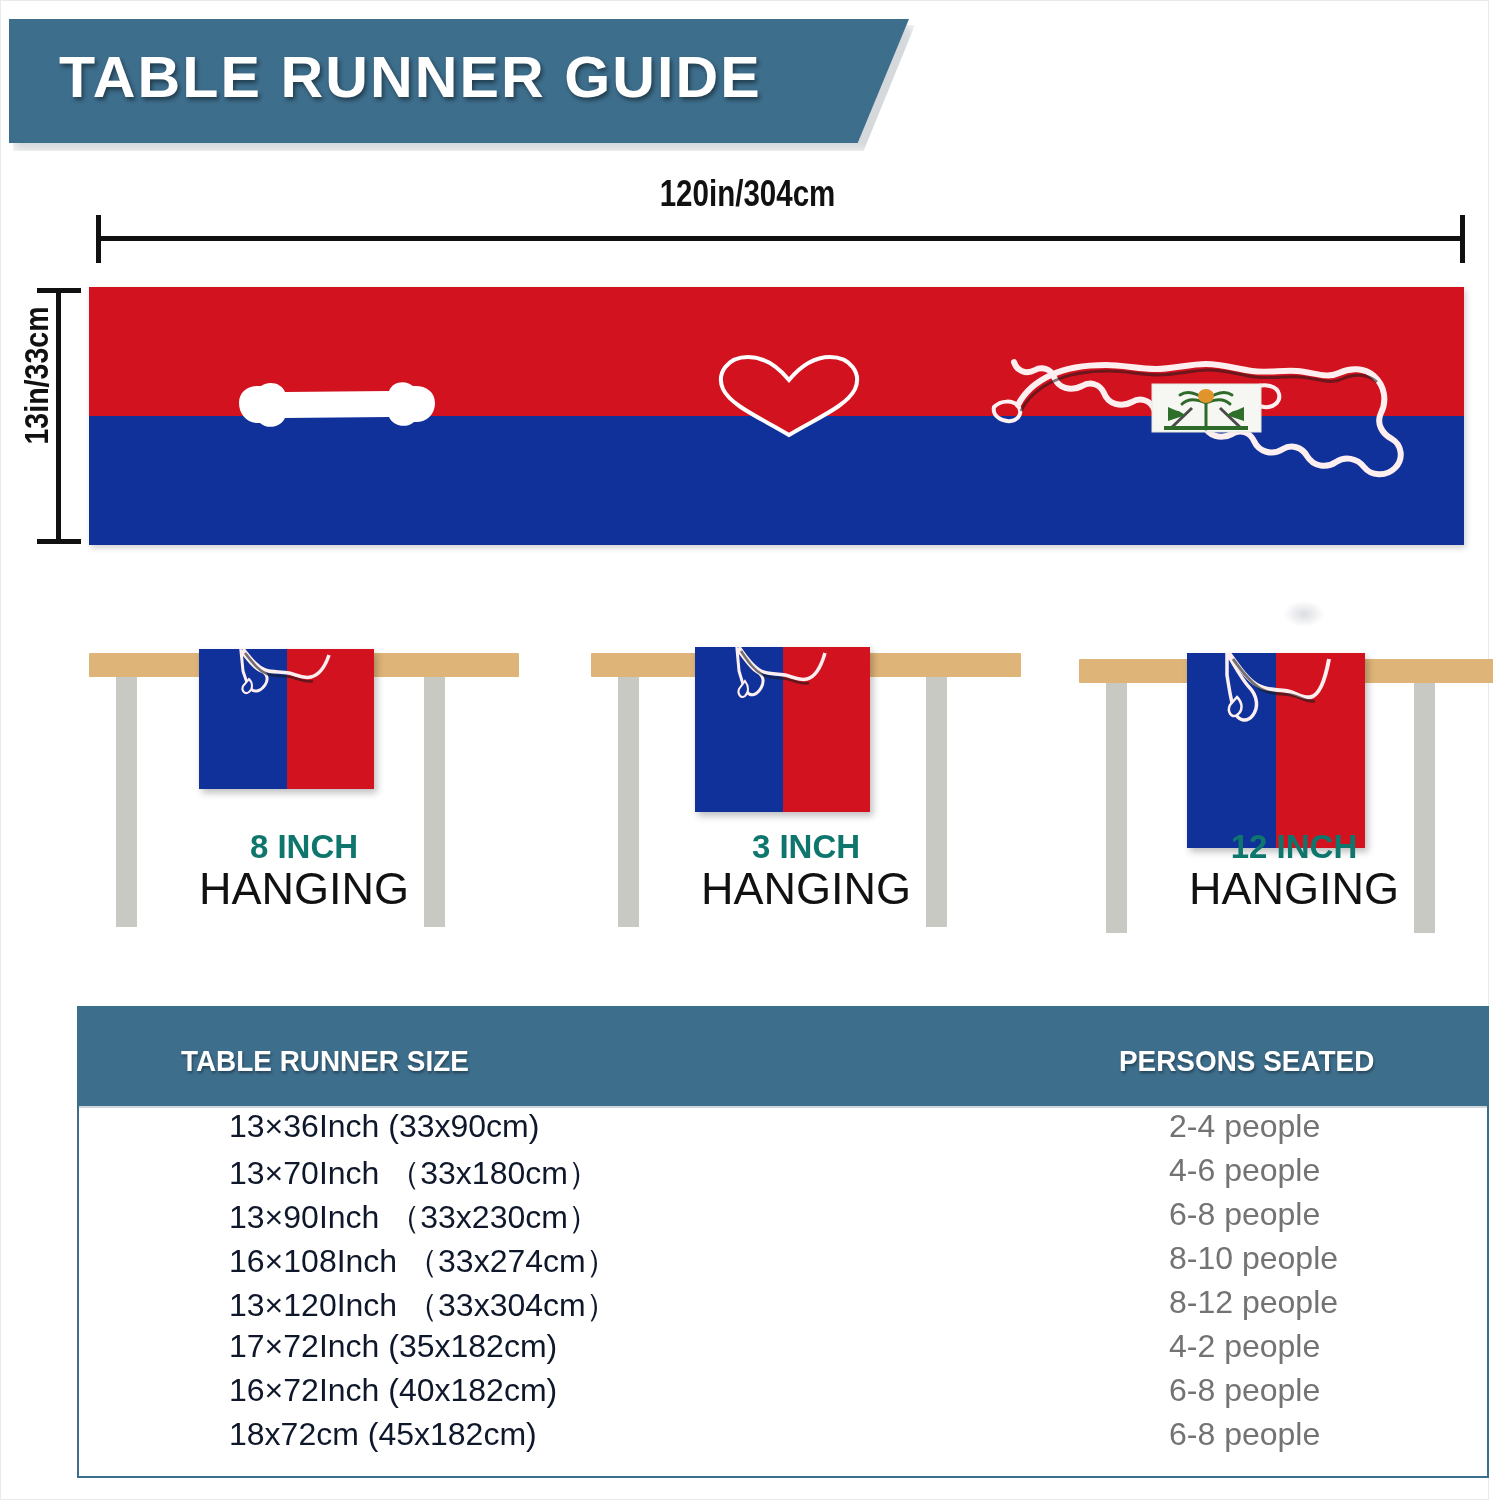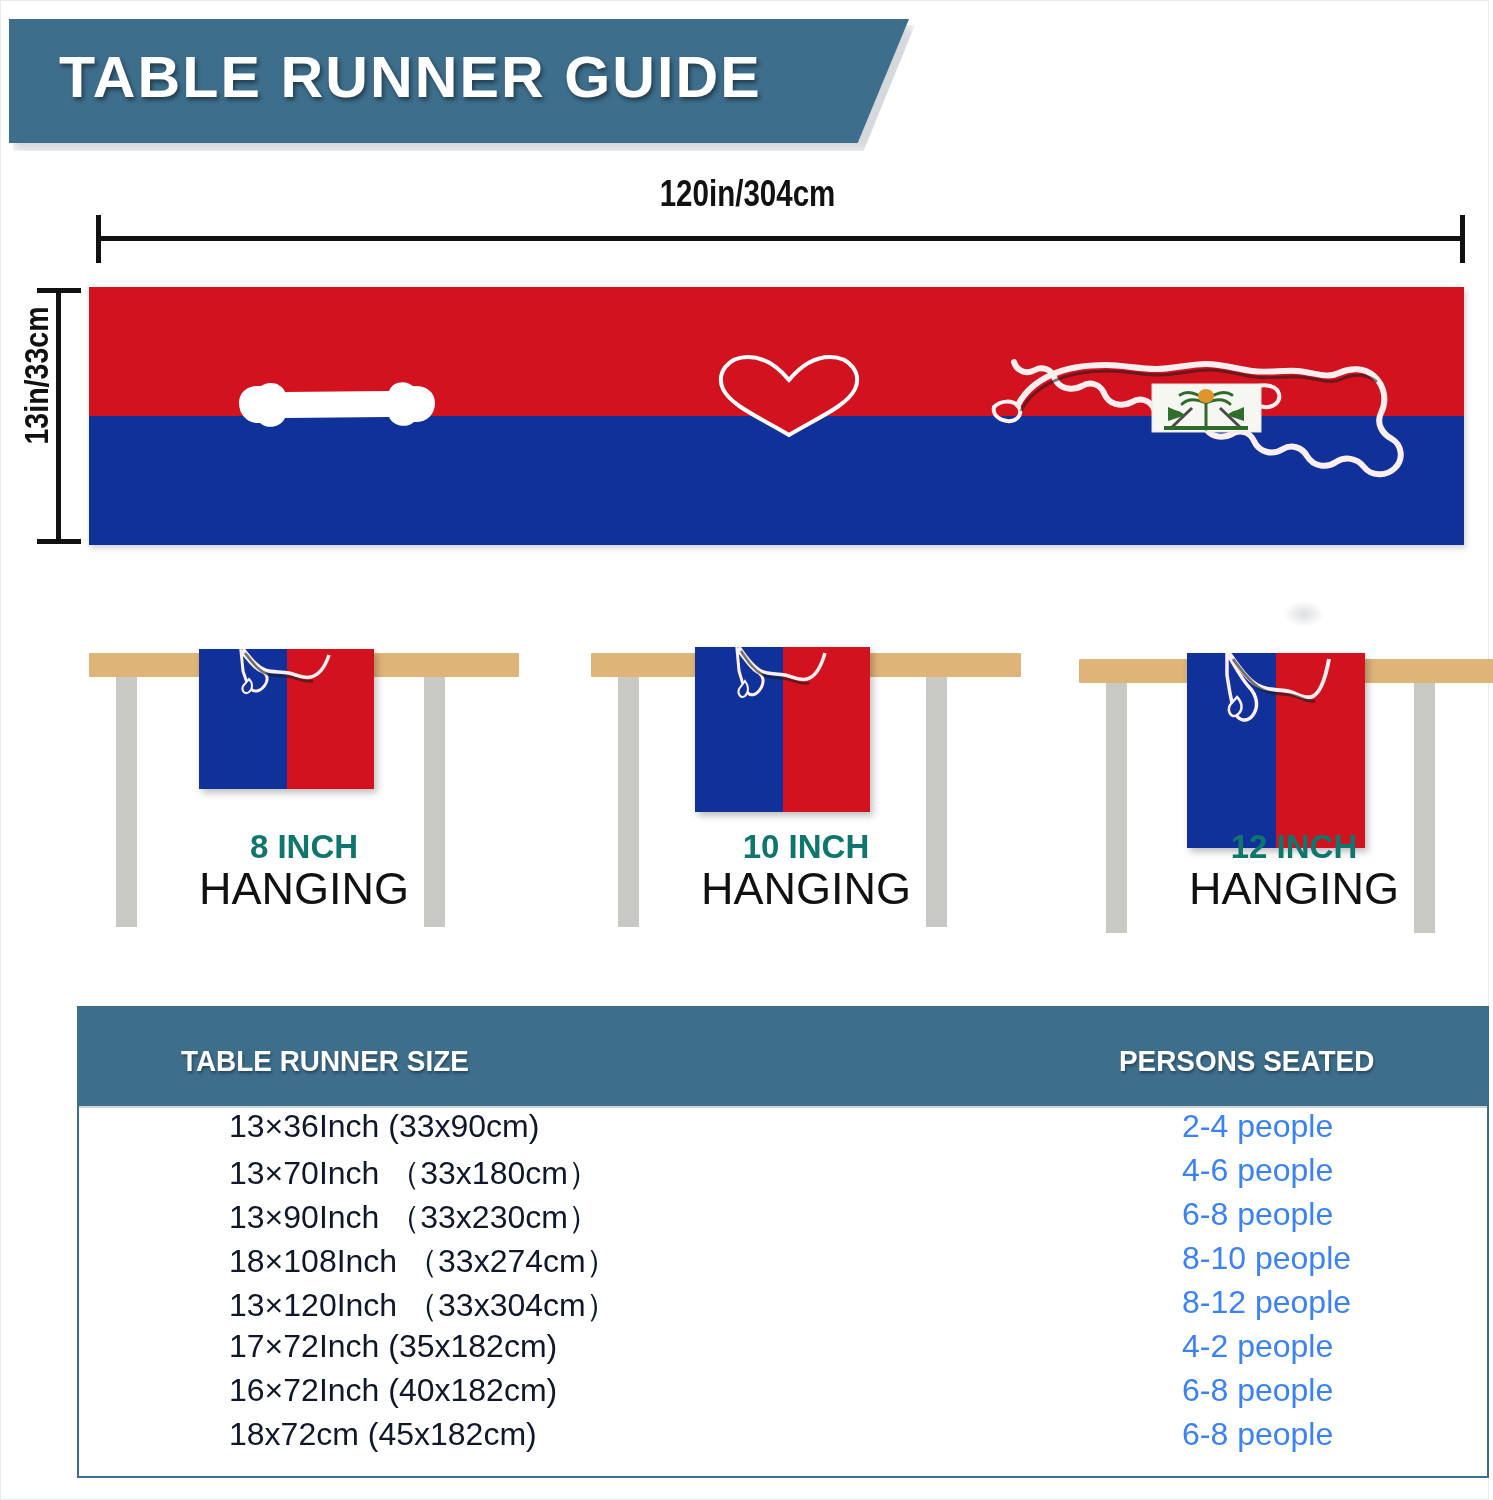--- a/index.html
+++ b/index.html
@@ -279,24 +279,23 @@
     font-size: 32px;
     color: #0f172a;
     white-space: nowrap;
     font-family: "Liberation Sans", sans-serif;
   }
   .st-cell-people {
     position: absolute;
     left: 1090px;
     top: 0;
     font-size: 32px;
-    color: #3b82f6;
+    color: #737373;
     white-space: nowrap;
     font-family: "Liberation Sans", sans-serif;
-    margin-left: 13px;
   }
 </style>
 </head>
 <body>
 
 <div id="page">
 
   <div class="header-shadow"></div>
   <div class="header-ribbon"></div>
   <div class="header-title">TABLE RUNNER GUIDE</div>
@@ -416,21 +415,21 @@
         <div class="cloth-blue"></div>
         <div class="cloth-red"></div>
         <svg class="cloth-map" viewBox="0 0 175 165" preserveAspectRatio="none">
           <path d="M42 2 C50 12 56 22 62 25 C68 28 70 34 66 41 C62 48 56 50 52 45 C48 40 46 30 44 24 Z" fill="none" stroke="#fdeff0" stroke-width="3"></path>
           <path d="M44 0 C52 12 58 20 66 24 C74 28 82 26 90 28 C98 30 104 34 112 32 C120 30 126 20 130 6" fill="none" stroke="#fdeff0" stroke-width="3.5"></path>
           <path d="M46 4 C54 16 60 24 68 28 C76 32 84 30 92 32 C100 34 106 38 114 36" fill="none" stroke="#1a1a1a" stroke-width="2.5" opacity="0.6"></path>
           <path d="M50 34 C54 39 54 45 50 49 C46 52 42 47 44 42 Z" fill="#10319a" stroke="#fdeff0" stroke-width="2"></path>
         </svg>
       </div>
       <div class="panel-caption" style="top:228px;">
-        <div class="cap-size">10 INCH</div>
+        <div class="cap-size">3 INCH</div>
         <div class="cap-sub">HANGING</div>
       </div>
     </div>
 
     <div class="table-panel p2">
       <div class="table-top" style="left:20px; top:58px; width:430px;"></div>
       <div class="table-leg" style="left:47px; top:82px; height:250px;"></div>
       <div class="table-leg" style="left:355px; top:82px; height:250px;"></div>
       <div class="hang-cloth" style="left:128px; top:52px; width:178px; height:195px;">
         <div class="cloth-blue"></div>
@@ -463,21 +462,21 @@
       </div>
       <div class="st-row">
         <div class="st-cell-size">13×70Inch （33x180cm）</div>
         <div class="st-cell-people">4-6 people</div>
       </div>
       <div class="st-row">
         <div class="st-cell-size">13×90Inch （33x230cm）</div>
         <div class="st-cell-people">6-8 people</div>
       </div>
       <div class="st-row">
-        <div class="st-cell-size">18×108Inch （33x274cm）</div>
+        <div class="st-cell-size">16×108Inch （33x274cm）</div>
         <div class="st-cell-people">8-10 people</div>
       </div>
       <div class="st-row">
         <div class="st-cell-size">13×120Inch （33x304cm）</div>
         <div class="st-cell-people">8-12 people</div>
       </div>
       <div class="st-row">
         <div class="st-cell-size">17×72Inch (35x182cm)</div>
         <div class="st-cell-people">4-2 people</div>
       </div>

